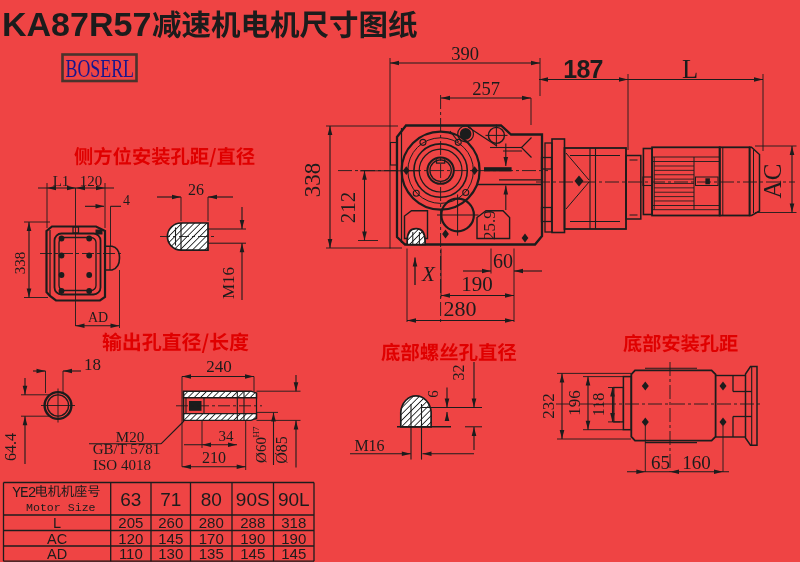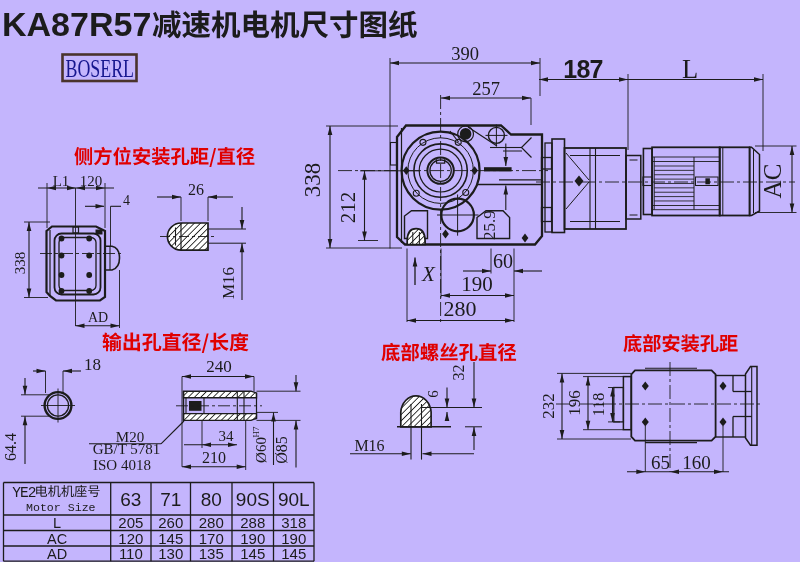--- a/index.html
+++ b/index.html
@@ -1,14 +1,14 @@
 <!DOCTYPE html>
 <html><head><meta charset="utf-8"><style>
 html,body{margin:0;padding:0;background:#fff;}
-#page{position:relative;width:800px;height:562px;background:#c4b5fd;overflow:hidden;}
+#page{position:relative;width:800px;height:562px;background:#ef4444;overflow:hidden;}
 </style></head><body>
 <div id="page">
 <svg width="800" height="562" viewBox="0 0 800 562">
       <defs>
         <pattern id="hatch" patternUnits="userSpaceOnUse" width="4.4" height="4.4" patternTransform="rotate(45)">
 <rect width="4.4" height="4.4" fill="#fff"></rect>
           <line x1="0" y1="0" x2="0" y2="4.4" stroke="#1c1c1c" stroke-width="1.7"></line>
         </pattern>
       </defs>
 <text x="2" y="36" font-family="Liberation Sans" font-size="34" fill="#1c1c1c" text-anchor="start" font-weight="bold" font-style="normal">KA87R57</text>

